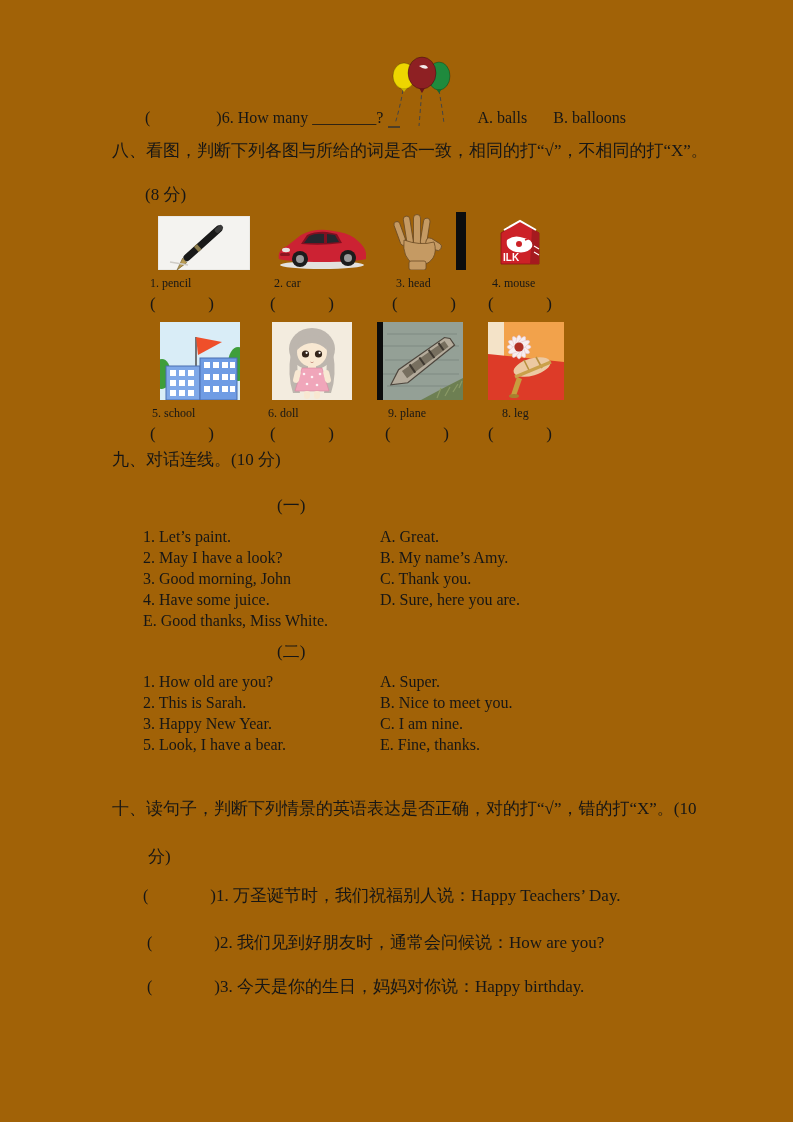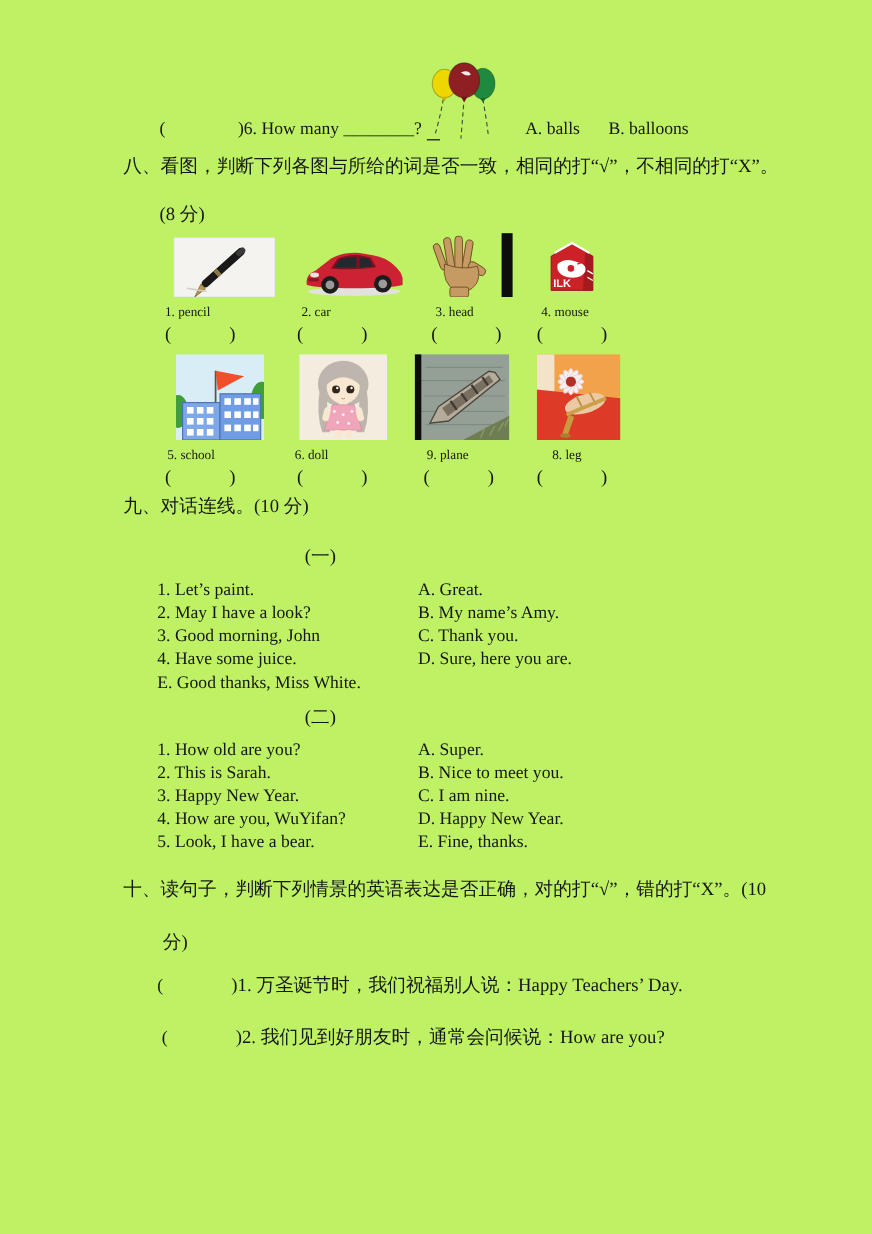--- a/index.html
+++ b/index.html
@@ -1,17 +1,17 @@
 <!DOCTYPE html>
 <html><head>
 <meta charset="utf-8">
 <style>
   html,body{margin:0;padding:0;background:#ffffff;}
   .page{
-    position:relative;width:793px;height:1122px;background:#bef264;
+    position:relative;width:793px;height:1122px;background:#a16207;
     color:#161616;font-family:"Liberation Serif","DejaVu Serif",serif;
     font-size:16px;overflow:hidden;
   }
   .abs{position:absolute;}
   .nowrap{white-space:nowrap;}
   .cn{font-size:17px;text-align:center;}
   
   .q6{left:145px;top:109px;white-space:nowrap;}
   .q6 .t{margin-left:66px;}
   .q6 .oa{margin-left:94px;}
@@ -319,32 +319,31 @@
     </div>
     <div class="match-row">
       <span class="match-left">2. This is Sarah.</span>
       <span>B. Nice to meet you.</span>
     </div>
     <div class="match-row">
       <span class="match-left">3. Happy New Year.</span>
       <span>C. I am nine.</span>
     </div>
     <div class="match-row">
-      <span class="match-left">4. How are you, WuYifan?</span>
-      <span>D. Happy New Year.</span>
-    </div>
-    <div class="match-row">
       <span class="match-left">5. Look, I have a bear.</span>
       <span>E. Fine, thanks.</span>
     </div>
   </div>
 
   <div class="abs cn nowrap" style="left:112px;top:797px">十、读句子，判断下列情景的英语表达是否正确，对的打“√”，错的打“X”。(10</div>
   <div class="abs cn" style="left:148px;top:845px">分)</div>
 
   <div class="s10-item" style="left:143px;top:884px">
     <span>(</span><span class="txt cn">)1.  万圣诞节时，我们祝福别人说：Happy Teachers’ Day.</span>
   </div>
   <div class="s10-item" style="left:147px;top:931px">
     <span>(</span><span class="txt cn">)2.  我们见到好朋友时，通常会问候说：How are you?</span>
   </div>
+  <div class="s10-item" style="left:147px;top:975px">
+    <span>(</span><span class="txt cn">)3.  今天是你的生日，妈妈对你说：Happy birthday.</span>
+  </div>
 
 </div>
 
 </body></html>

